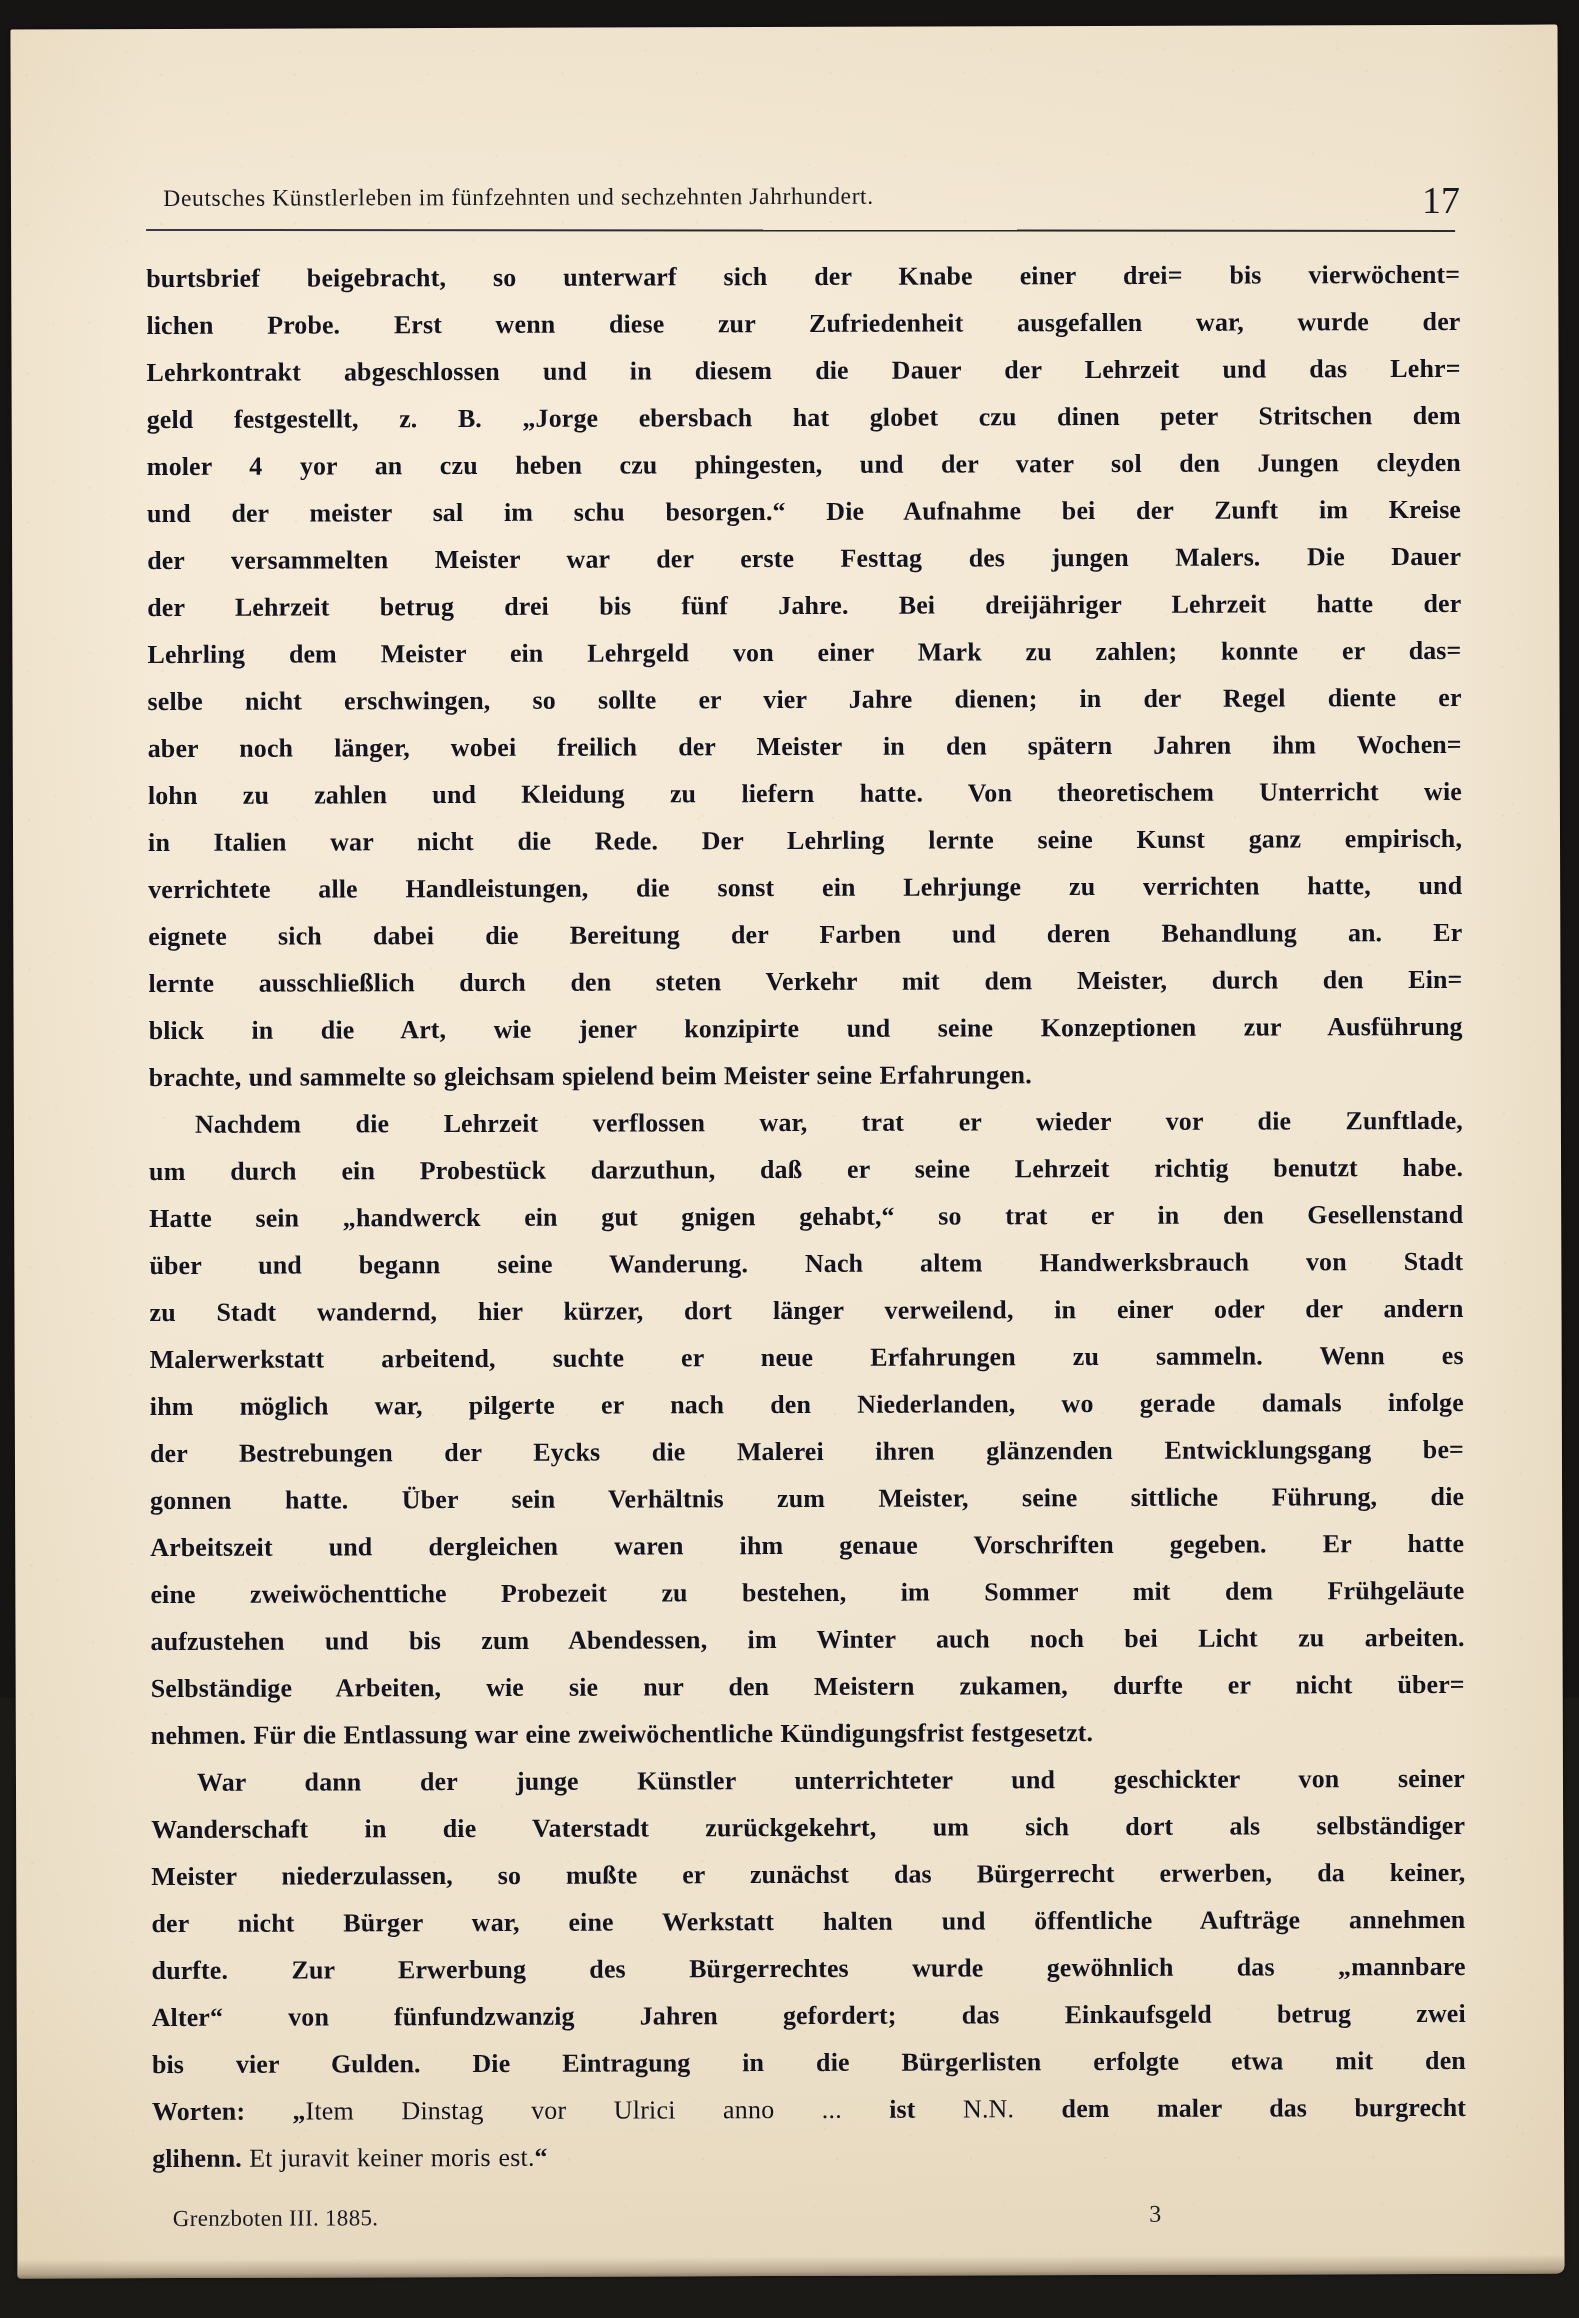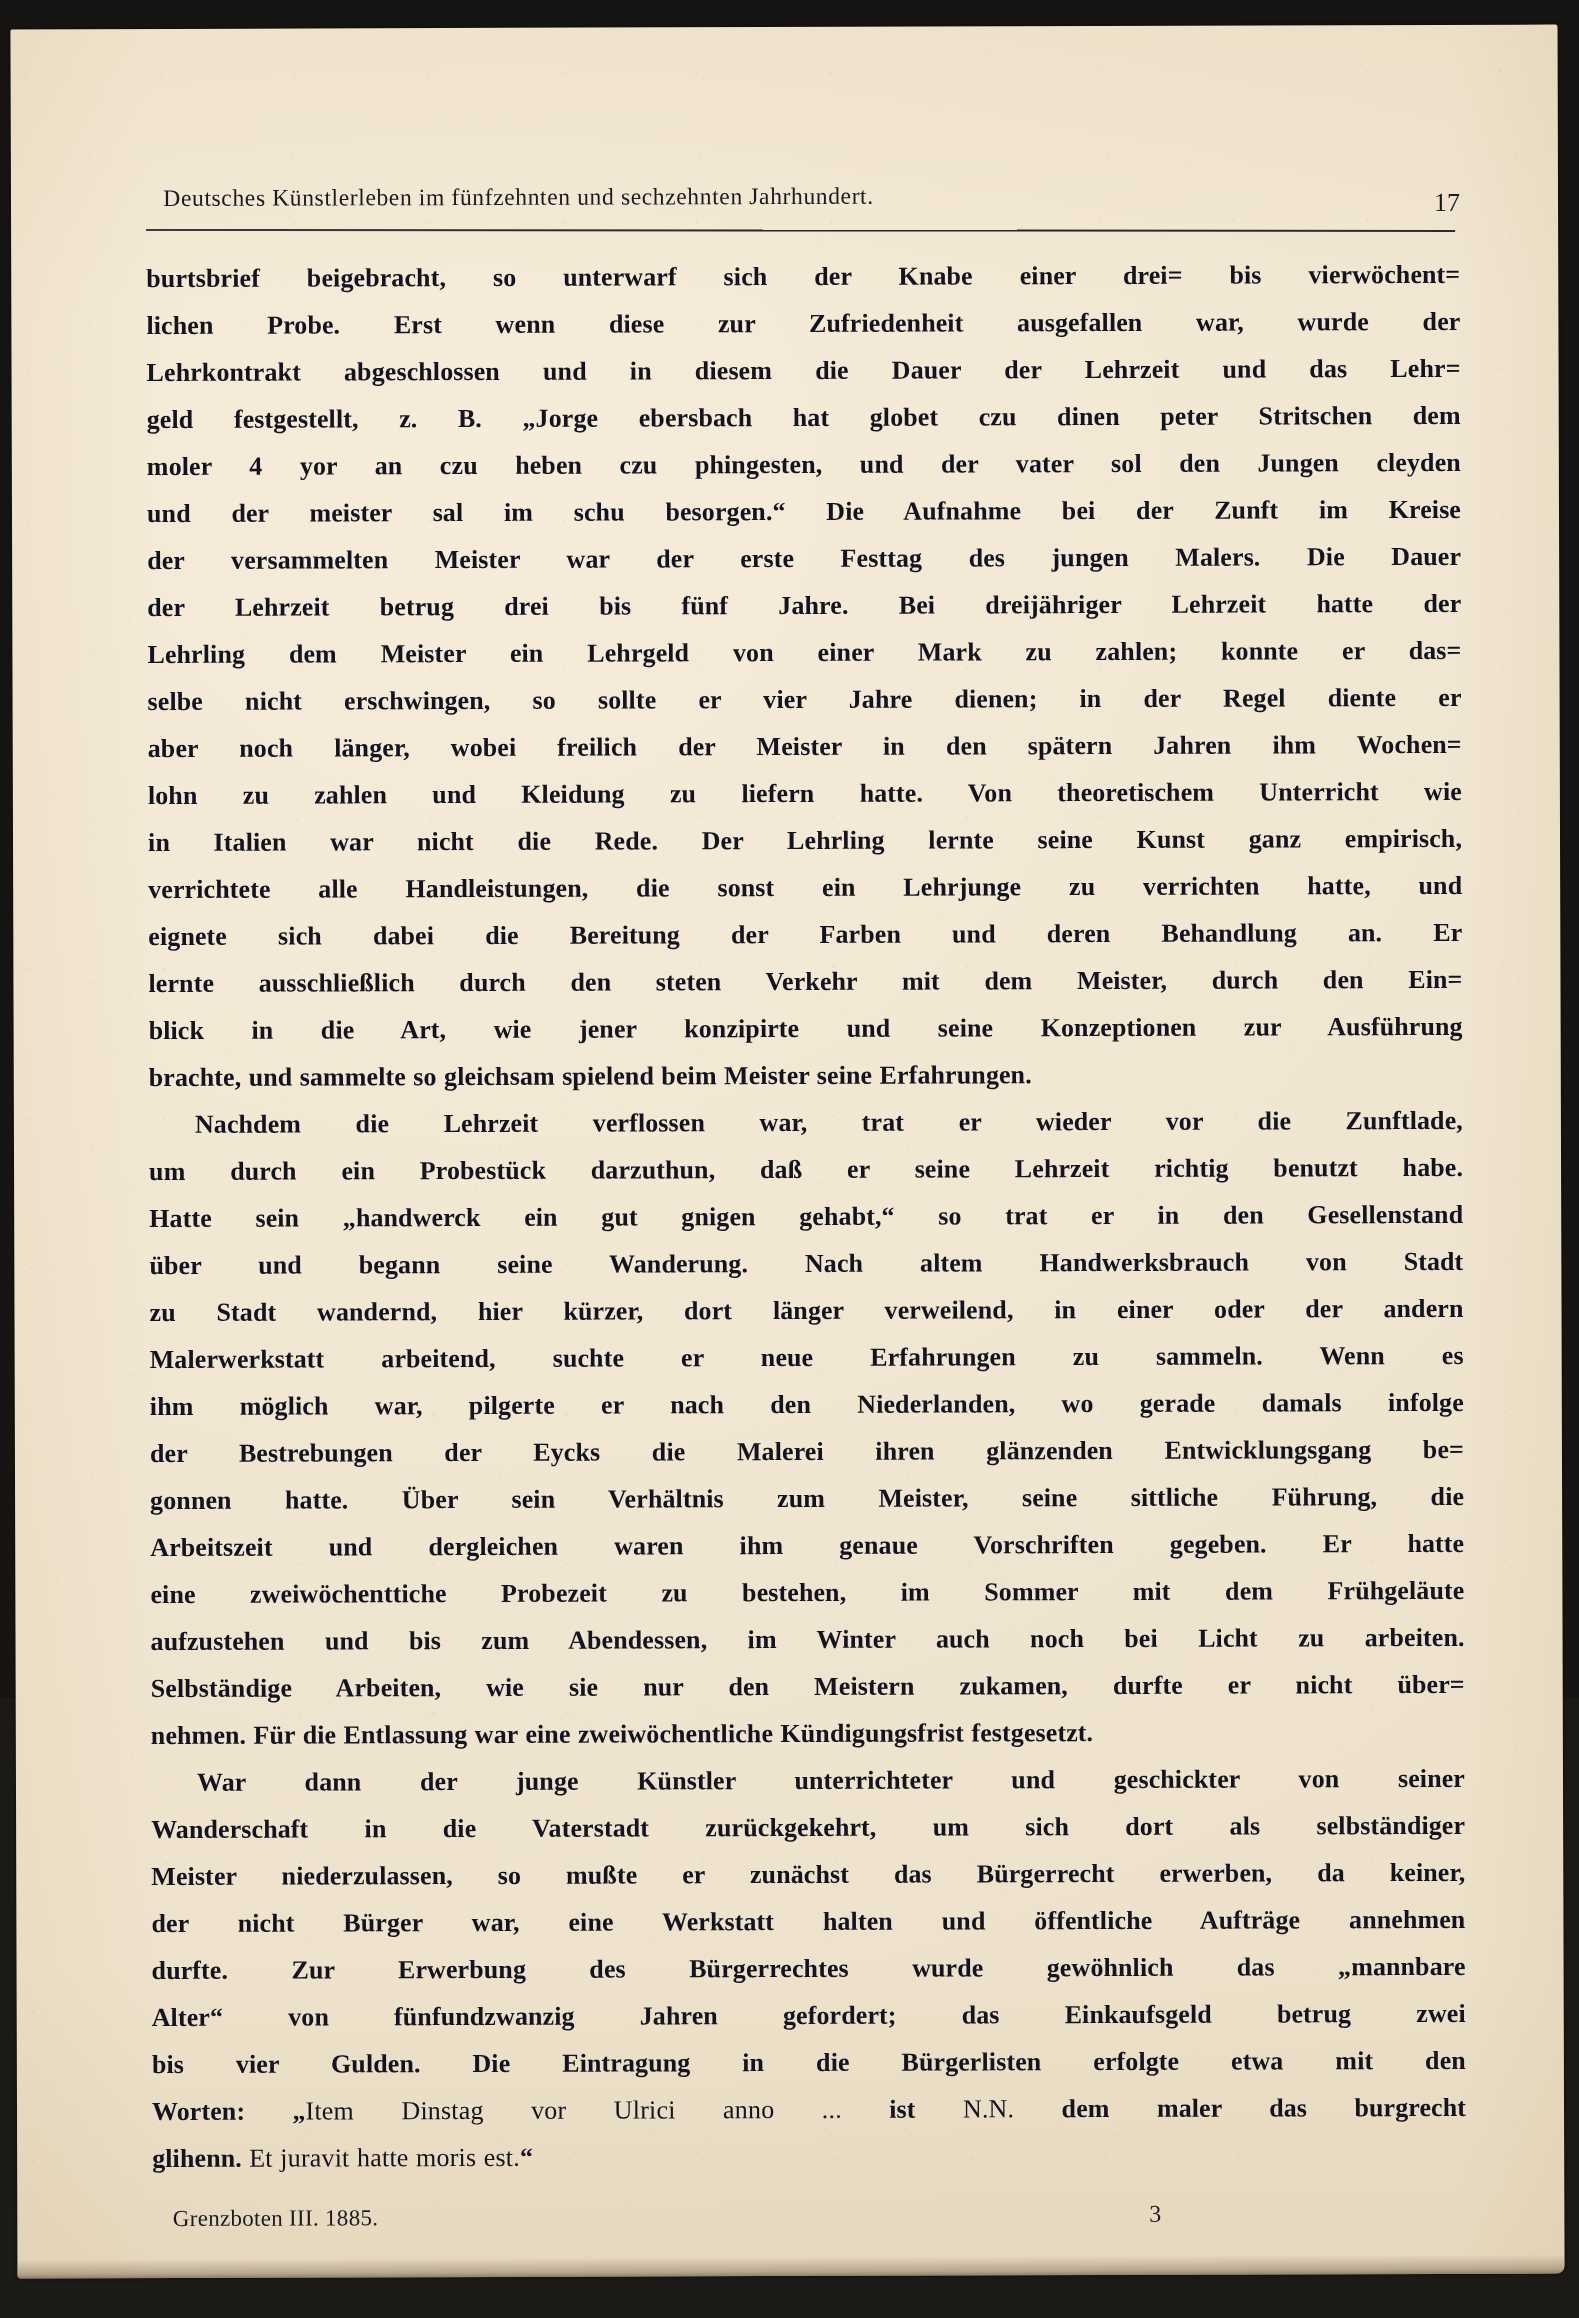--- a/index.html
+++ b/index.html
@@ -84,23 +84,22 @@
     top: 0;
     font-size: 23.6px;
     letter-spacing: 0.6px;
     color: #1a1a22;
     white-space: nowrap;
   }
   .runhead-folio {
     position: absolute;
     right: 0;
     top: -3.1px;
-    font-size: 26px;
+    font-size: 38px;
     color: #1a1a22;
-    margin-top: 10px;
   }
   .runhead-rule {
     position: absolute;
     left: 0;
     right: 4.7px;
     top: 44px;
     height: 2.4px;
     background: linear-gradient(to right, #3a3a46 0%, #23232e 55%, #2b2b36 100%);
     transform: rotate(0.22deg);
     transform-origin: left center;
@@ -229,21 +228,21 @@
           </p>
           <p class="para">
             <span class="ln first-indent">War dann der junge Künstler unterrichteter und geschickter von seiner</span>
             <span class="ln">Wanderschaft in die Vaterstadt zurückgekehrt, um sich dort als selbständiger</span>
             <span class="ln">Meister niederzulassen, so mußte er zunächst das Bürgerrecht erwerben, da keiner,</span>
             <span class="ln">der nicht Bürger war, eine Werkstatt halten und öffentliche Aufträge annehmen</span>
             <span class="ln">durfte.  Zur Erwerbung des Bürgerrechtes wurde gewöhnlich das  „mannbare</span>
             <span class="ln">Alter“ von fünfundzwanzig Jahren gefordert; das Einkaufsgeld betrug zwei</span>
             <span class="ln">bis vier Gulden.  Die Eintragung in die Bürgerlisten erfolgte etwa mit den</span>
             <span class="ln">Worten: „<span class="roman">Item Dinstag vor Ulrici anno ...</span> ist <span class="roman">N.N.</span> dem maler das burgrecht</span>
-            <span class="ln last">glihenn.  <span class="roman">Et juravit hatte moris est.</span>“</span>
+            <span class="ln last">glihenn.  <span class="roman">Et juravit keiner moris est.</span>“</span>
           </p>
         </div>
 
       <div class="footer">
         <div class="footer-source">Grenzboten III. 1885.</div>
         <div class="footer-sig">3</div>
       </div>
 
     </div>
 

